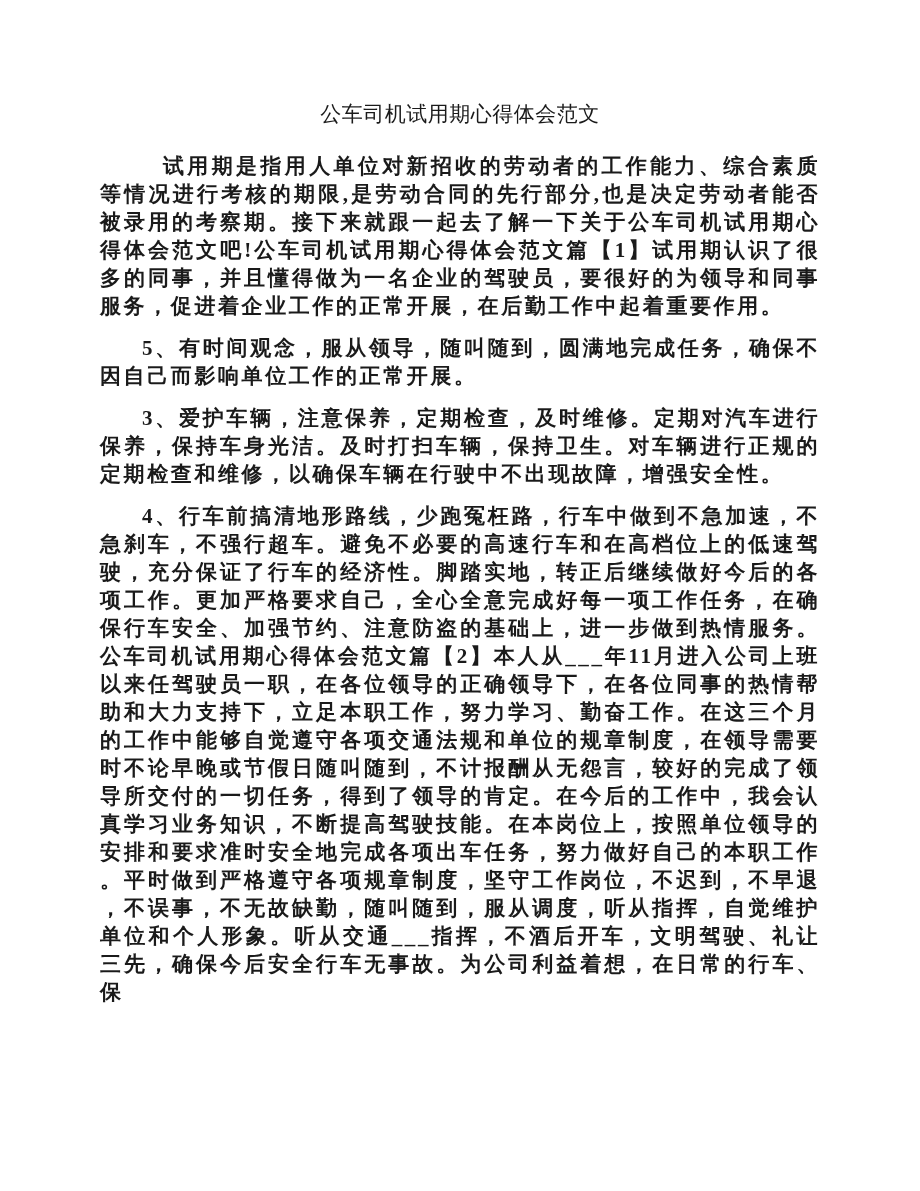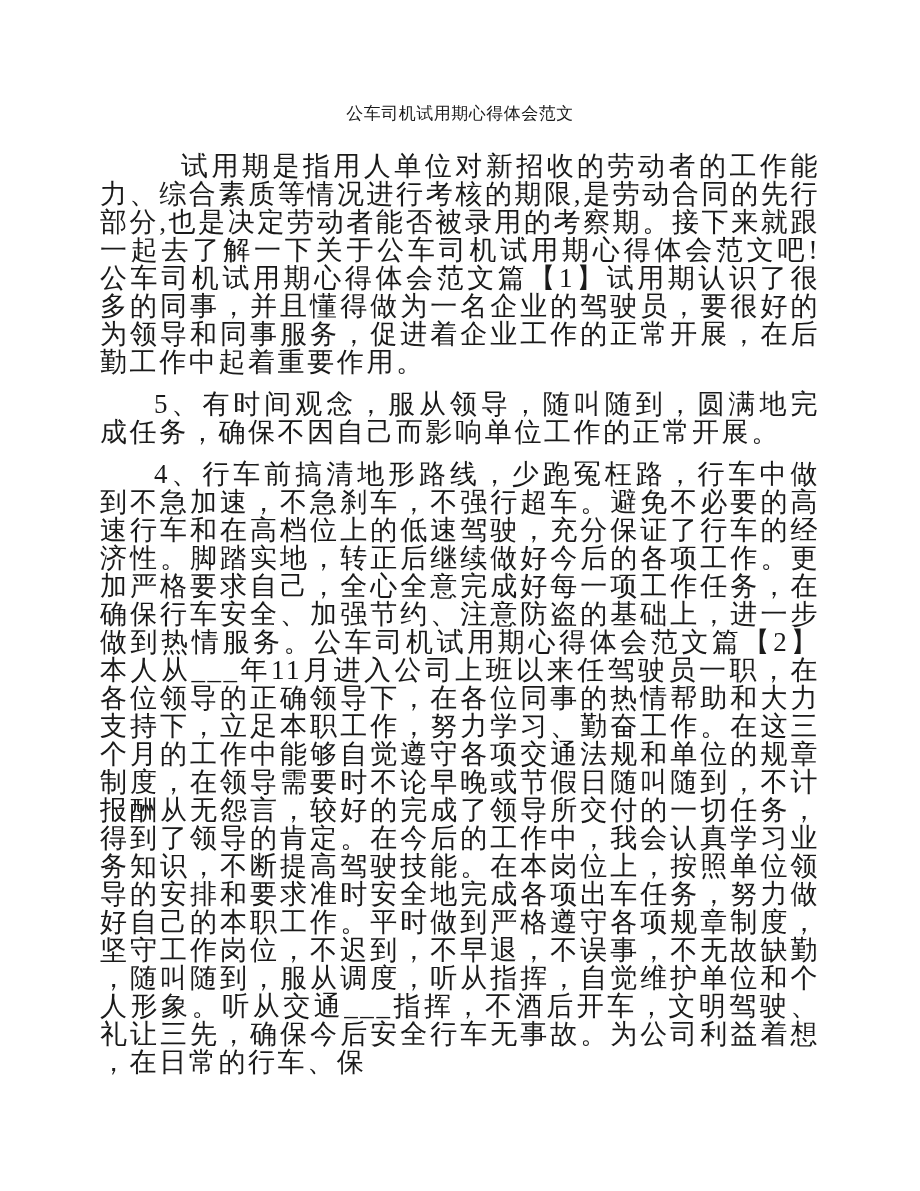--- a/index.html
+++ b/index.html
@@ -12,44 +12,46 @@
     width: 920px;
     height: 1191px;
     background: #ffffff;
     box-sizing: border-box;
     padding: 100px 100px 0 100px;
     overflow: hidden;
     font-family: "Liberation Serif", "DejaVu Serif", serif;
     color: #1a1a1a;
   }
   .doc-title {
-    font-size: 17px;
+    font-size: 21px;
     font-weight: 400;
     line-height: 28px;
     text-align: center;
     letter-spacing: 0.5px;
     margin: 0 0 24px 0;
   }
   .para {
-    font-size: 27px;
+    font-size: 21px;
     line-height: 28px;
     letter-spacing: 2.6px;
     text-align: justify;
     line-break: anywhere;
     margin: 12px 0 14px 0;
+    font-weight: bold;
   }
   .indent-3 { text-indent: 3em; }
   .indent-2 { text-indent: 2em; }
 </style>
 </head>
 <body>
 
 <div class="page">
   <h1 class="doc-title">公车司机试用期心得体会范文</h1>
 
   <p class="para indent-3">试用期是指用人单位对新招收的劳动者的工作能力、综合素质等情况进行考核的期限,是劳动合同的先行部分,也是决定劳动者能否被录用的考察期。接下来就跟一起去了解一下关于公车司机试用期心得体会范文吧!公车司机试用期心得体会范文篇【1】试用期认识了很多的同事，并且懂得做为一名企业的驾驶员，要很好的为领导和同事服务，促进着企业工作的正常开展，在后勤工作中起着重要作用。</p>
 
   <p class="para indent-2">5、有时间观念，服从领导，随叫随到，圆满地完成任务，确保不因自己而影响单位工作的正常开展。</p>
 
 
+  <p class="para indent-2">3、爱护车辆，注意保养，定期检查，及时维修。定期对汽车进行保养，保持车身光洁。及时打扫车辆，保持卫生。对车辆进行正规的定期检查和维修，以确保车辆在行驶中不出现故障，增强安全性。</p>
 
   <p class="para indent-2">4、行车前搞清地形路线，少跑冤枉路，行车中做到不急加速，不急刹车，不强行超车。避免不必要的高速行车和在高档位上的低速驾驶，充分保证了行车的经济性。脚踏实地，转正后继续做好今后的各项工作。更加严格要求自己，全心全意完成好每一项工作任务，在确保行车安全、加强节约、注意防盗的基础上，进一步做到热情服务。公车司机试用期心得体会范文篇【2】本人从___年11月进入公司上班以来任驾驶员一职，在各位领导的正确领导下，在各位同事的热情帮助和大力支持下，立足本职工作，努力学习、勤奋工作。在这三个月的工作中能够自觉遵守各项交通法规和单位的规章制度，在领导需要时不论早晚或节假日随叫随到，不计报酬从无怨言，较好的完成了领导所交付的一切任务，得到了领导的肯定。在今后的工作中，我会认真学习业务知识，不断提高驾驶技能。在本岗位上，按照单位领导的安排和要求准时安全地完成各项出车任务，努力做好自己的本职工作。平时做到严格遵守各项规章制度，坚守工作岗位，不迟到，不早退，不误事，不无故缺勤，随叫随到，服从调度，听从指挥，自觉维护单位和个人形象。听从交通___指挥，不酒后开车，文明驾驶、礼让三先，确保今后安全行车无事故。为公司利益着想，在日常的行车、保</p>
 </div>
 
 </body></html>

